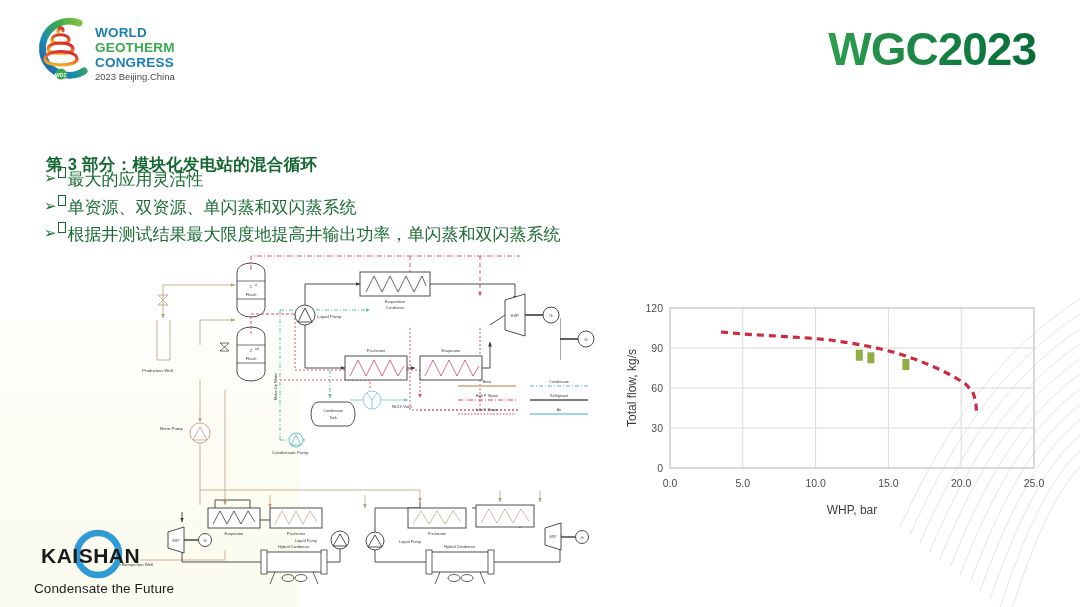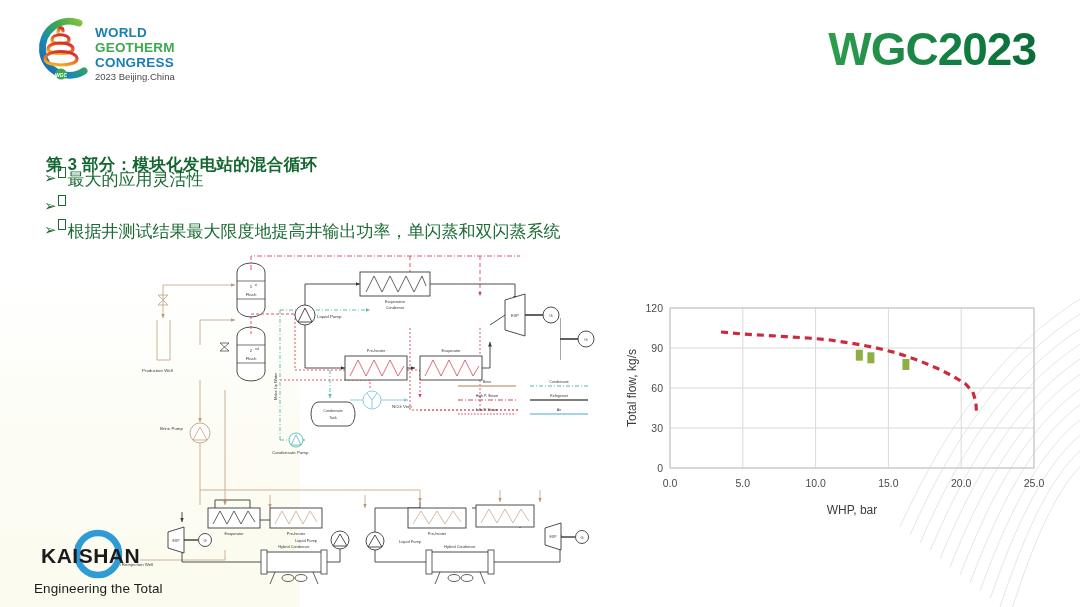--- a/index.html
+++ b/index.html
@@ -139,20 +139,21 @@
 
 <div class="bullets">
   <div class="bullet">
     <span class="marker">➢</span>
     <span class="boxglyph"></span>
     <span>最大的应用灵活性</span>
   </div>
   <div class="bullet">
     <span class="marker">➢</span>
     <span class="boxglyph"></span>
+    <span>单资源、双资源、单闪蒸和双闪蒸系统</span>
   </div>
   <div class="bullet">
     <span class="marker">➢</span>
     <span class="boxglyph"></span>
     <span>根据井测试结果最大限度地提高井输出功率，单闪蒸和双闪蒸系统</span>
   </div>
 </div>
 
 <div class="diagram">
 <svg width="480" height="335" viewBox="0 0 480 335">
@@ -477,14 +478,14 @@
     <text id="chart-ylabel" class="axis-title" x="14" y="102" text-anchor="middle" transform="rotate(-90 14 102)">Total flow, kg/s</text>
     <text id="chart-xlabel" class="axis-title" text-anchor="middle" x="230" y="228">WHP, bar</text>
   </svg>
 </div>
 
 <div class="kaishan">
   <svg width="150" height="70" viewBox="0 0 150 70" style="position:absolute;left:0;top:0;">
     <circle cx="70" cy="26" r="21" fill="none" stroke="#2f9bd4" stroke-width="6.5"></circle>
   </svg>
   <div class="ks-wordmark">KAISHAN</div>
-  <div class="ks-tagline">Engineering the Total</div>
+  <div class="ks-tagline">Condensate the Future</div>
 </div>
 
 </body></html>

